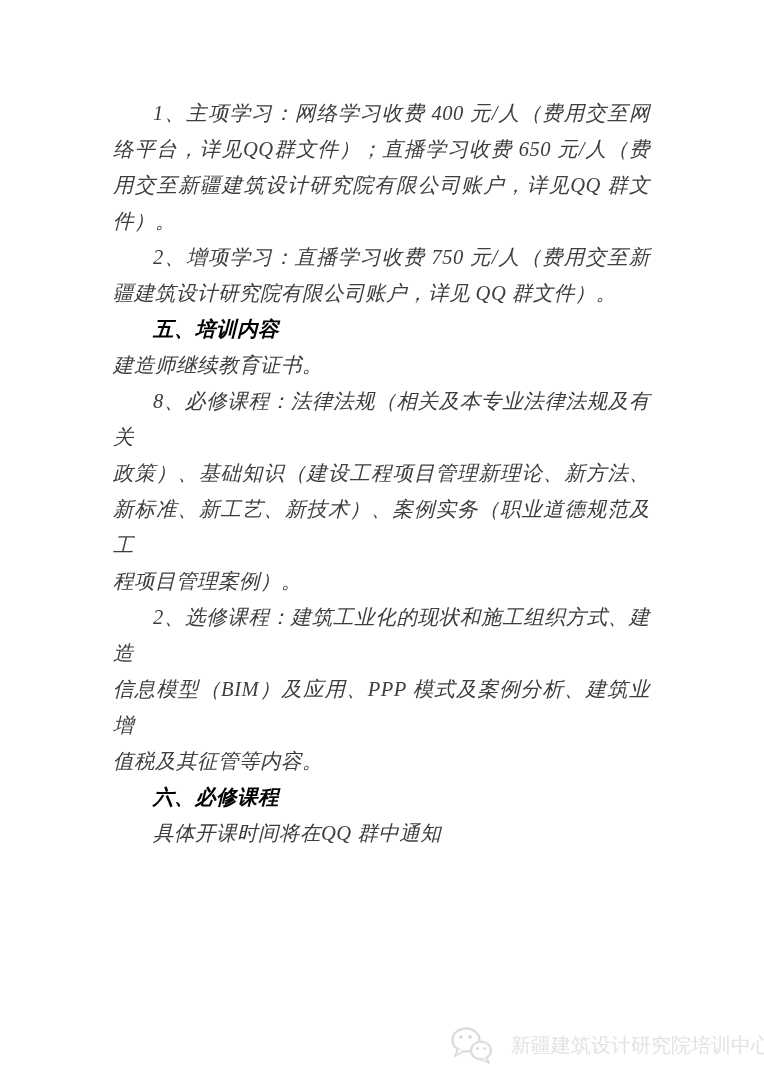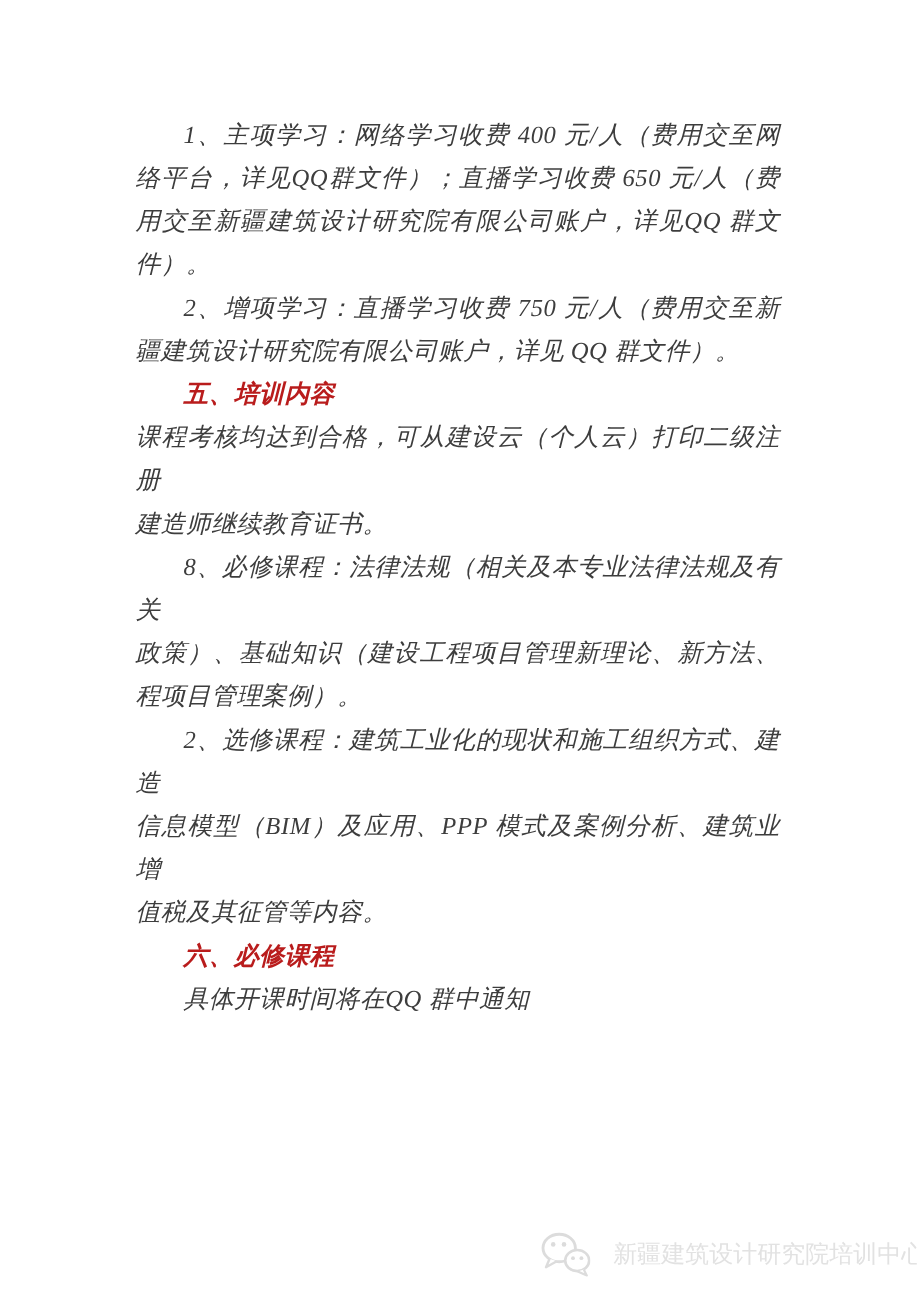--- a/index.html
+++ b/index.html
@@ -31,21 +31,21 @@
   .fill {
     text-align: justify;
     text-align-last: justify;
   }
   .first {
     text-indent: 40px;
   }
   .heading {
     font-weight: bold;
     text-indent: 40px;
-    color: #b91c1c;
+    color: #000000;
   }
   .footer {
     position: absolute;
     left: 450px;
     top: 1026px;
     display: flex;
     align-items: center;
     gap: 19px;
   }
   .wm-text {
@@ -68,25 +68,25 @@
   <div class="line first fill">1、主项学习：网络学习收费 400 元/人（费用交至网</div>
   <div class="line fill">络平台，详见QQ群文件）；直播学习收费 650 元/人（费</div>
   <div class="line fill">用交至新疆建筑设计研究院有限公司账户，详见QQ 群文</div>
   <div class="line">件）。</div>
 
   <div class="line first fill">2、增项学习：直播学习收费 750 元/人（费用交至新</div>
   <div class="line">疆建筑设计研究院有限公司账户，详见 QQ 群文件）。</div>
 
   <div class="line heading">五、培训内容</div>
 
-  <div class="line fill">课程考核均达到合格，可从建设云（个人云）打印二级注册</div>
   <div class="line">建造师继续教育证书。</div>
 
   <div class="line first fill">8、必修课程：法律法规（相关及本专业法律法规及有 关</div>
   <div class="line fill">政策）、基础知识（建设工程项目管理新理论、新方法、</div>
+  <div class="line fill">新标准、新工艺、新技术）、案例实务（职业道德规范及工</div>
   <div class="line">程项目管理案例）。</div>
 
   <div class="line first fill">2、选修课程：建筑工业化的现状和施工组织方式、建造</div>
   <div class="line fill">信息模型（BIM）及应用、PPP 模式及案例分析、建筑业增</div>
   <div class="line">值税及其征管等内容。</div>
 
   <div class="line heading">六、必修课程</div>
 
   <div class="line first">具体开课时间将在QQ 群中通知</div>
 

